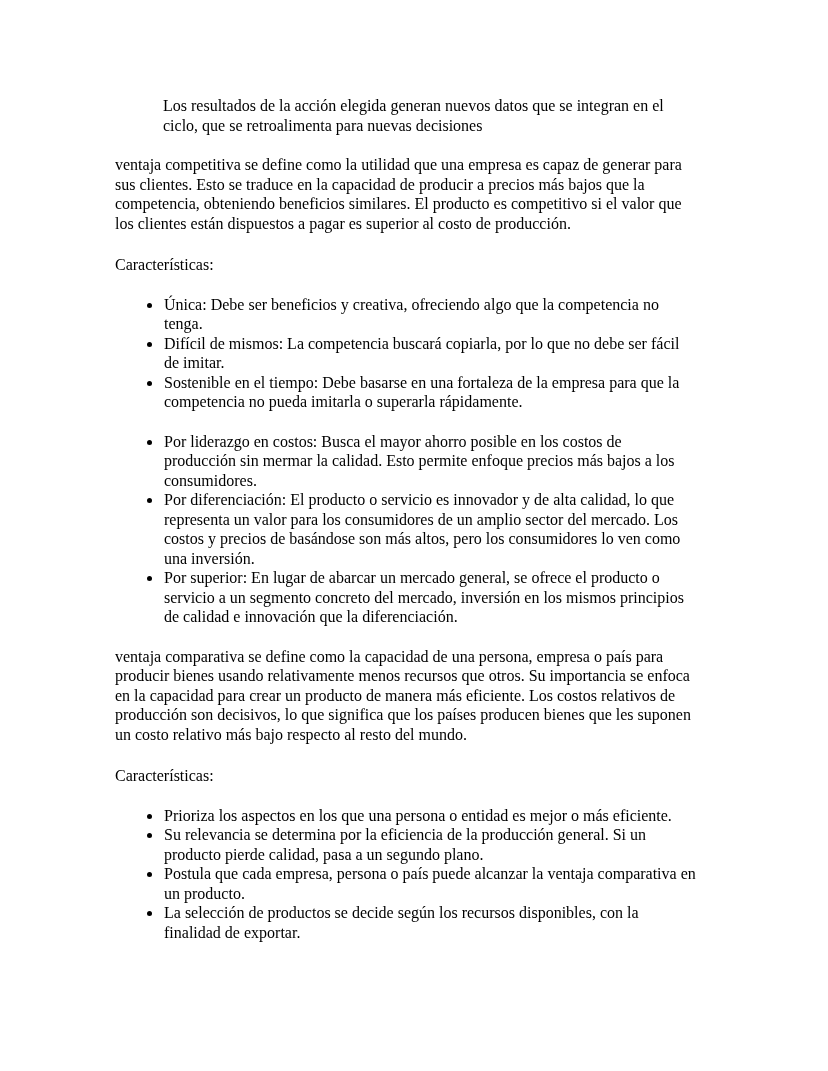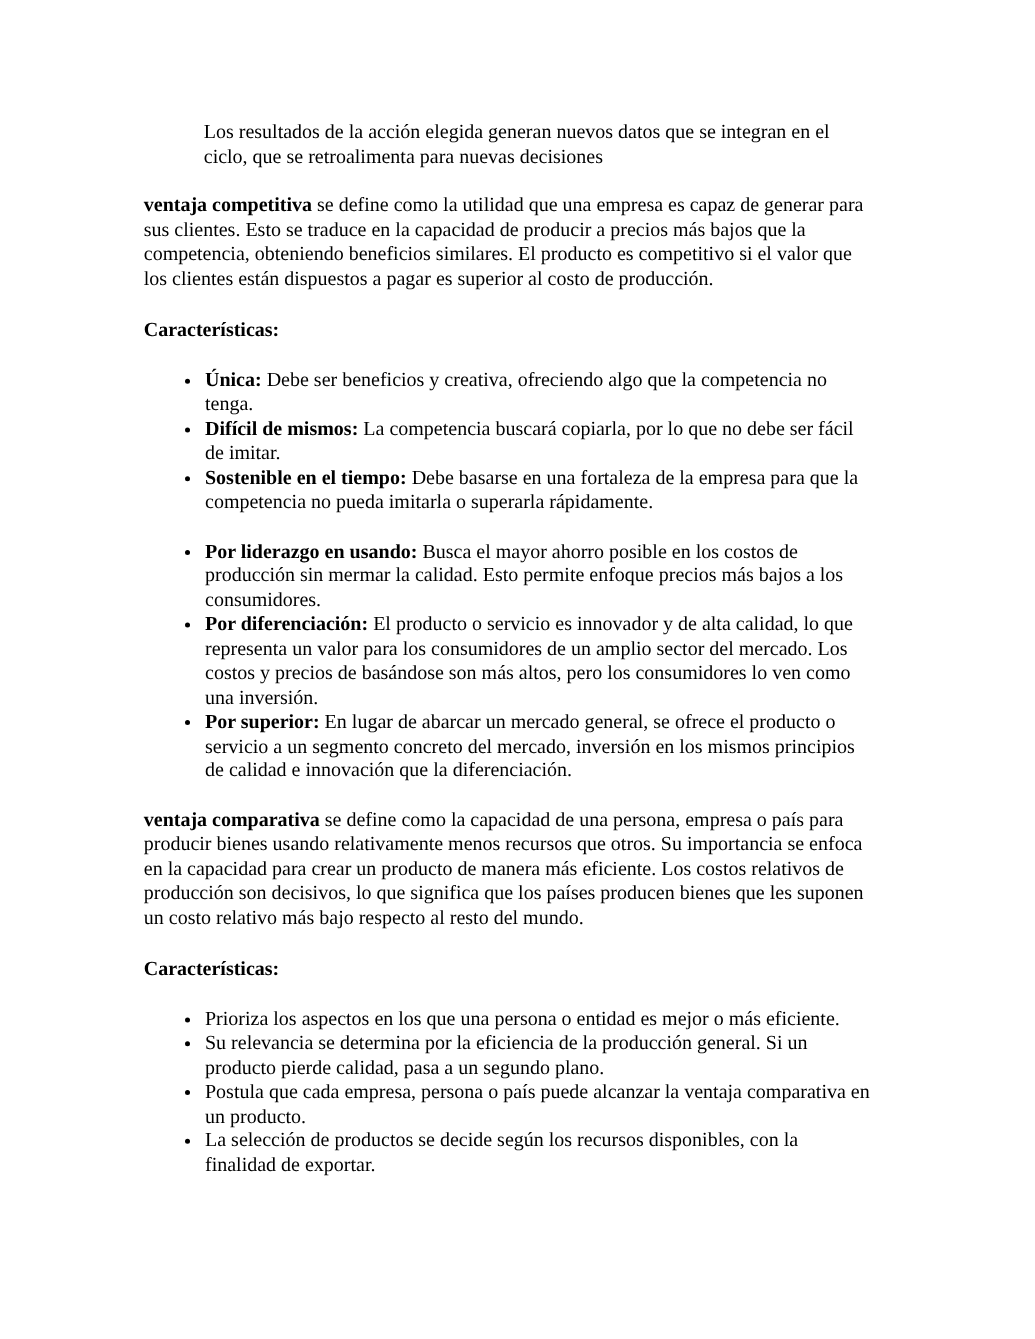--- a/index.html
+++ b/index.html
@@ -23,21 +23,21 @@
     padding: 96px 114px 60px 115px;
     background: #ffffff;
   }
   .page p {
     margin: 0 0 20px 0;
   }
   .indent {
     margin-left: 48px !important;
   }
   .b {
-    font-weight: bold;
+    font-weight: normal;
   }
   .heading {
     margin: 22px 0 20px 0 !important;
   }
   ul.doc-list {
     margin: 0 0 20px 0;
     padding: 0 0 0 48px;
     list-style-type: disc;
   }
   ul.doc-list li {
@@ -57,21 +57,21 @@
   <p class="b heading">Características:</p>
 
   <ul class="doc-list">
     <li><span class="b">Única:</span><span> Debe ser beneficios y creativa, ofreciendo algo que la competencia no tenga.</span></li>
     <li><span class="b">Difícil de mismos:</span><span> La competencia buscará copiarla, por lo que no debe ser fácil de imitar.</span></li>
     <li><span class="b">Sostenible en el tiempo:</span><span> Debe basarse en una fortaleza de la empresa para que la competencia no pueda imitarla o superarla rápidamente.</span></li>
   </ul>
 
 
   <ul class="doc-list">
-    <li><span class="b">Por liderazgo en usando:</span><span> Busca el mayor ahorro posible en los costos de producción sin mermar la calidad. Esto permite enfoque precios más bajos a los consumidores.</span></li>
+    <li><span class="b">Por liderazgo en costos:</span><span> Busca el mayor ahorro posible en los costos de producción sin mermar la calidad. Esto permite enfoque precios más bajos a los consumidores.</span></li>
     <li><span class="b">Por diferenciación:</span><span> El producto o servicio es innovador y de alta calidad, lo que representa un valor para los consumidores de un amplio sector del mercado. Los costos y precios de basándose son más altos, pero los consumidores lo ven como una inversión.</span></li>
     <li><span class="b">Por superior:</span><span> En lugar de abarcar un mercado general, se ofrece el producto o servicio a un segmento concreto del mercado, inversión en los mismos principios de calidad e innovación que la diferenciación.</span></li>
   </ul>
 
   <p><span class="b">ventaja comparativa</span><span> se define como la capacidad de una persona, empresa o país para producir bienes usando relativamente menos recursos que otros. Su importancia se enfoca en la capacidad para crear un producto de manera más eficiente. Los costos relativos de producción son decisivos, lo que significa que los países producen bienes que les suponen un costo relativo más bajo respecto al resto del mundo.</span></p>
 
   <p class="b heading">Características:</p>
 
   <ul class="doc-list">
     <li><span>Prioriza los aspectos en los que una persona o entidad es mejor o más eficiente.</span></li>

